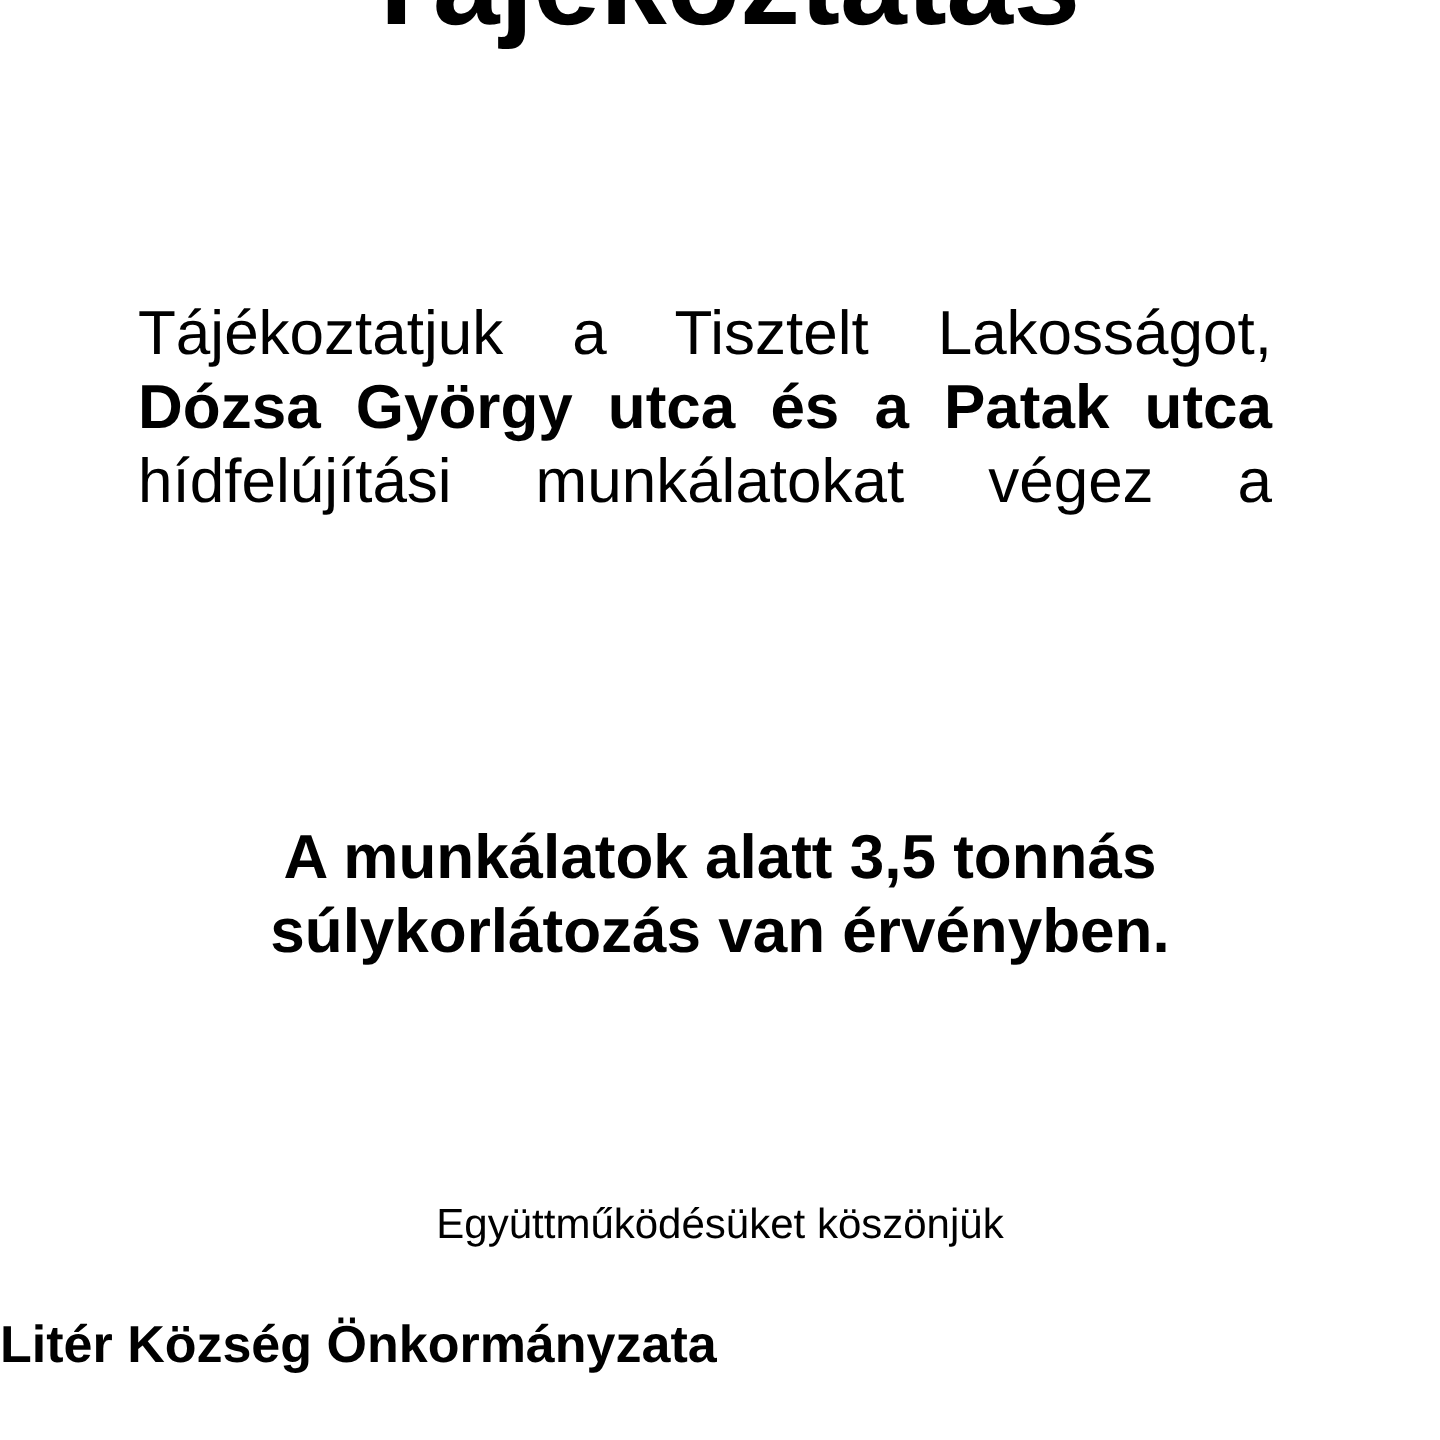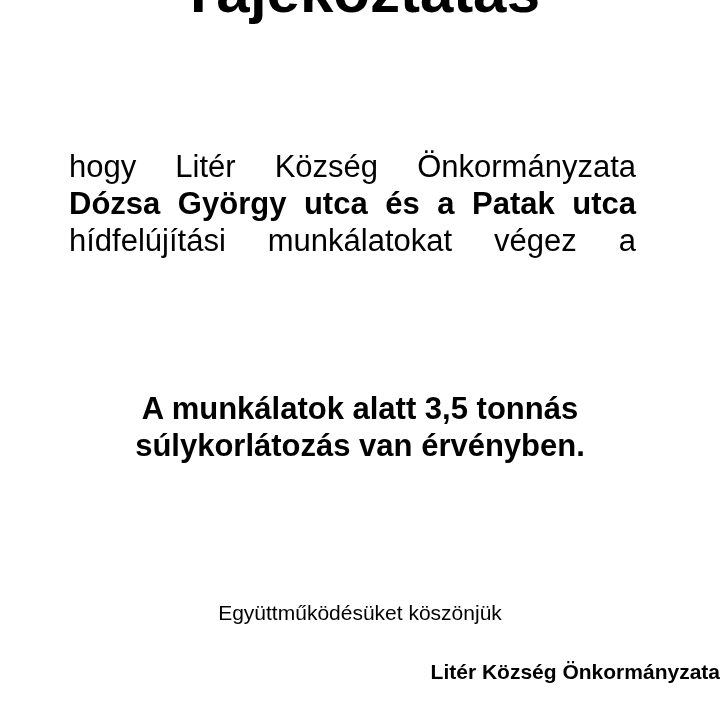--- a/index.html
+++ b/index.html
@@ -46,21 +46,21 @@
       word-spacing: 0;
     }
     .body-para .line.last {
       text-align-last: left;
     }
     .bold { font-weight: bold; }
     .notice {
       position: absolute;
       left: 0;
       width: 720px;
-      top: 390px;
+      top: 410px;
       text-align: center;
       font-weight: bold;
       font-size: 31px;
       line-height: 37px;
       margin: 0;
     }
     .thanks {
       position: absolute;
       left: 0;
       width: 720px;
@@ -68,34 +68,34 @@
       text-align: center;
       font-size: 21px;
       line-height: 24px;
       margin: 0;
     }
     .signature {
       position: absolute;
       left: 0;
       width: 720px;
       top: 660px;
-      text-align: right;
+      text-align: left;
       font-weight: bold;
-      font-size: 21px;
+      font-size: 26px;
       line-height: 24px;
       margin: 0;
     }
   </style>
 </head>
 <body>
 
 <h1 class="title">Tájékoztatás</h1>
 
 <div class="body-para">
-  <span class="line">hogy Litér Község Önkormányzata</span>
+  <span class="line">Tájékoztatjuk a Tisztelt Lakosságot,</span>
   <span class="line bold">Dózsa György utca és a Patak utca</span>
   <span class="line">hídfelújítási munkálatokat végez a</span>
 </div>
 
 <div class="notice">
   <div>A munkálatok alatt 3,5 tonnás</div>
   <div>súlykorlátozás van érvényben.</div>
 </div>
 
 <p class="thanks">Együttműködésüket köszönjük</p>

